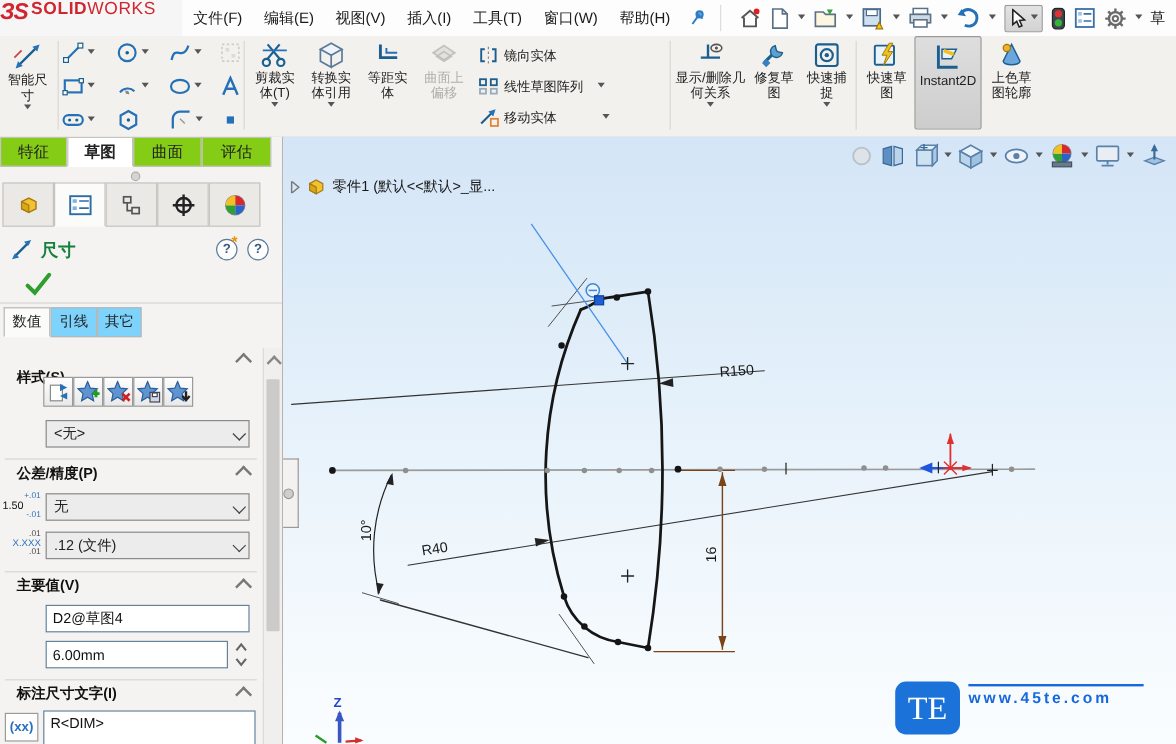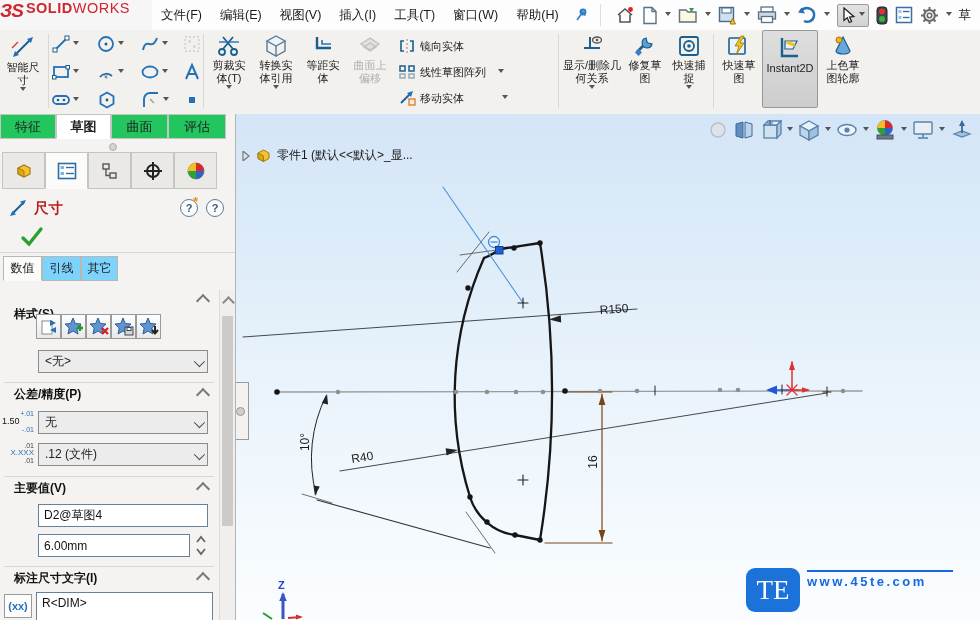--- a/index.html
+++ b/index.html
@@ -27,21 +27,21 @@
   .rbtn .lbl{font-size:11px;line-height:13px;text-align:center;color:#222;margin-top:1px}
   .rbtn.disabled .lbl{color:#b0aeab}
   .pressed{background:linear-gradient(#dedede,#cdcdcd);border:1px solid #989898;border-radius:2px;height:78px}
   .toolgrid{display:flex;flex-direction:column;justify-content:space-between;height:76px;padding:4px 0;flex:none}
   .toolrow{display:flex;align-items:center;gap:2px}
   .rowbtn{display:flex;align-items:center;gap:4px;font-size:11px;color:#222;height:24px}
   
   #left-panel{position:absolute;left:0;top:114px;width:236px;height:506px;background:#f4f3f1;
               border-right:1px solid #b5b3b0;box-sizing:border-box;overflow:hidden}
   .cmdtab{position:absolute;top:0;height:25px;font-size:13px;color:#222;display:flex;align-items:center;
-          justify-content:center;background:#22c55e;border:1px solid #c6c4c0;box-sizing:border-box}
+          justify-content:center;background:#84cc16;border:1px solid #c6c4c0;box-sizing:border-box}
   .cmdtab.active{background:#fff;border-bottom:1px solid #fff;font-weight:bold}
   .pm-tab{position:absolute;top:38px;width:43px;height:37px;background:#ebe9e6;border:1px solid #c6c4c0;
           box-sizing:border-box;display:flex;align-items:center;justify-content:center}
   .pm-tab.active{background:#fbfbfa;border-bottom:1px solid #fbfbfa}
   .pm-header{position:absolute;left:14px;font-size:12px;font-weight:bold;color:#111}
   .chev{position:absolute;width:8px;height:8px;border-left:2px solid #777;border-top:2px solid #777;transform:rotate(45deg)}
   .pm-divider{position:absolute;left:4px;width:210px;height:1px;background:#d8d6d2}
   .pm-select{position:absolute;height:23px;background:#ececec;border:1px solid #8b8b8b;display:flex;
              align-items:center;font-size:12px;color:#222;padding-left:6px;box-sizing:border-box}
   .sel-caret{position:absolute;right:5px;top:8px;width:7px;height:7px;border-right:1.7px solid #444;
@@ -474,21 +474,21 @@
       </svg>
   </div>
 
   <span class="abs" style="left:8px;top:84px">
     <svg width="20" height="20" viewBox="0 0 20 20">
         <line x1="4" y1="16" x2="16" y2="4" stroke="#1b5f8f" stroke-width="2"></line>
         <path d="M2,18 L8,16.5 L4.5,13 Z" fill="#2471b8"></path>
         <path d="M18,2 L12,3.5 L15.5,7 Z" fill="#2471b8"></path>
       </svg>
   </span>
-  <span class="abs" style="left:34px;top:85px;font-size:14.5px;font-weight:bold;color:#b91c1c">尺寸</span>
+  <span class="abs" style="left:34px;top:85px;font-size:14.5px;font-weight:bold;color:#15803d">尺寸</span>
   <span class="help-circ" style="left:180px;top:85px">?</span>
   <span class="abs" style="left:193px;top:80px;color:#f29100;font-weight:bold;font-size:13px">*</span>
   <span class="help-circ" style="left:206px;top:85px">?</span>
 
   <span class="abs" style="left:20px;top:112px">
     <svg width="24" height="22" viewBox="0 0 24 22">
         <polyline points="3,12 9,18 21,3" fill="none" stroke="#2f9e2f" stroke-width="3.4" stroke-linecap="round"></polyline>
       </svg>
   </span>
   <div class="pm-divider" style="top:138px;left:0;width:236px"></div>

